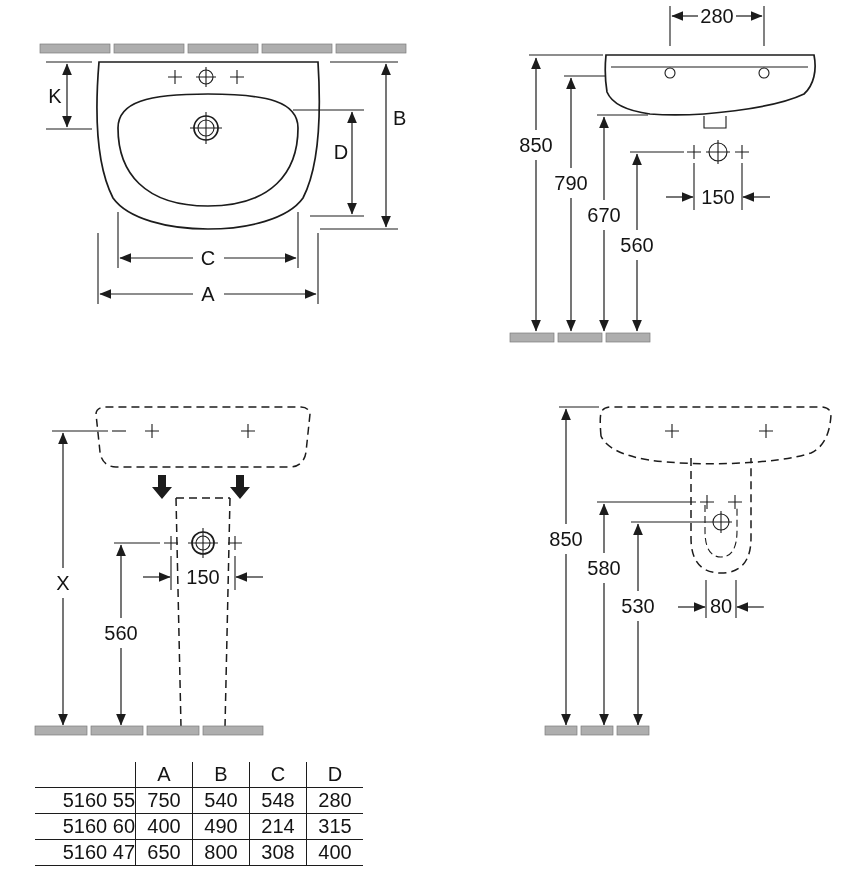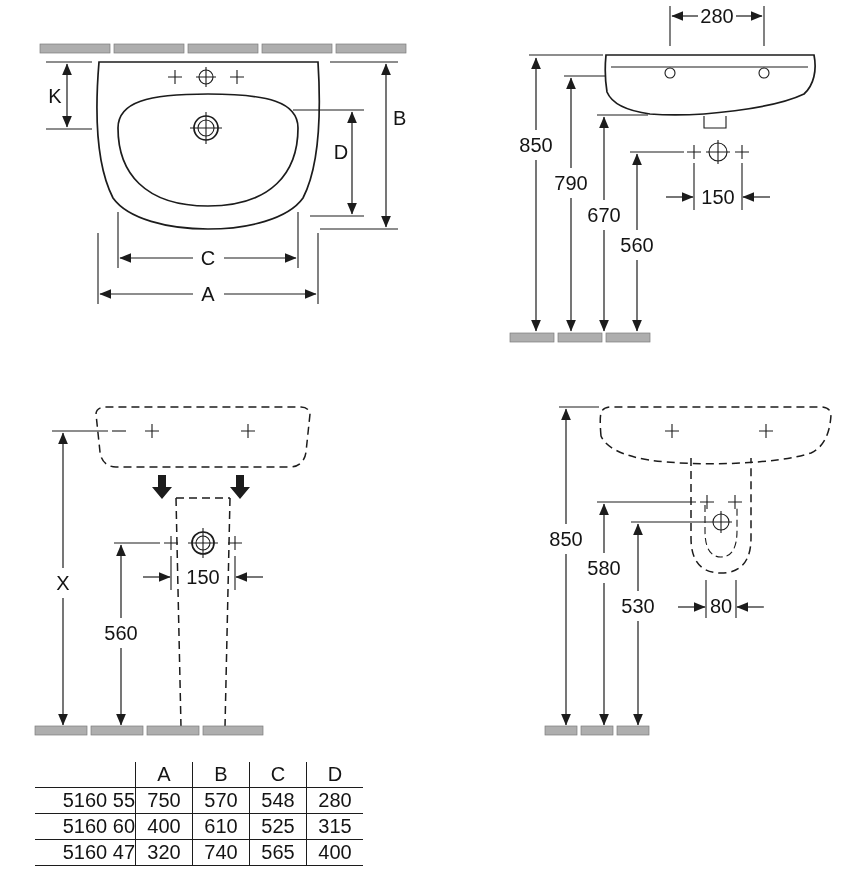--- a/index.html
+++ b/index.html
@@ -224,30 +224,30 @@
 
   <div class="tbl">
     <div class="cell model"></div>
     <div class="cell vline">A</div>
     <div class="cell vline">B</div>
     <div class="cell vline">C</div>
     <div class="cell vline">D</div>
 
     <div class="cell model">5160 55</div>
     <div class="cell vline">750</div>
-    <div class="cell vline">570</div>
+    <div class="cell vline">540</div>
     <div class="cell vline">548</div>
     <div class="cell vline">280</div>
 
     <div class="cell model">5160 60</div>
     <div class="cell vline">400</div>
-    <div class="cell vline">610</div>
-    <div class="cell vline">525</div>
+    <div class="cell vline">490</div>
+    <div class="cell vline">214</div>
     <div class="cell vline">315</div>
 
     <div class="cell model">5160 47</div>
-    <div class="cell vline">320</div>
-    <div class="cell vline">740</div>
-    <div class="cell vline">565</div>
+    <div class="cell vline">650</div>
+    <div class="cell vline">800</div>
+    <div class="cell vline">308</div>
     <div class="cell vline">400</div>
   </div>
 
 </div>
 
 </body></html>

